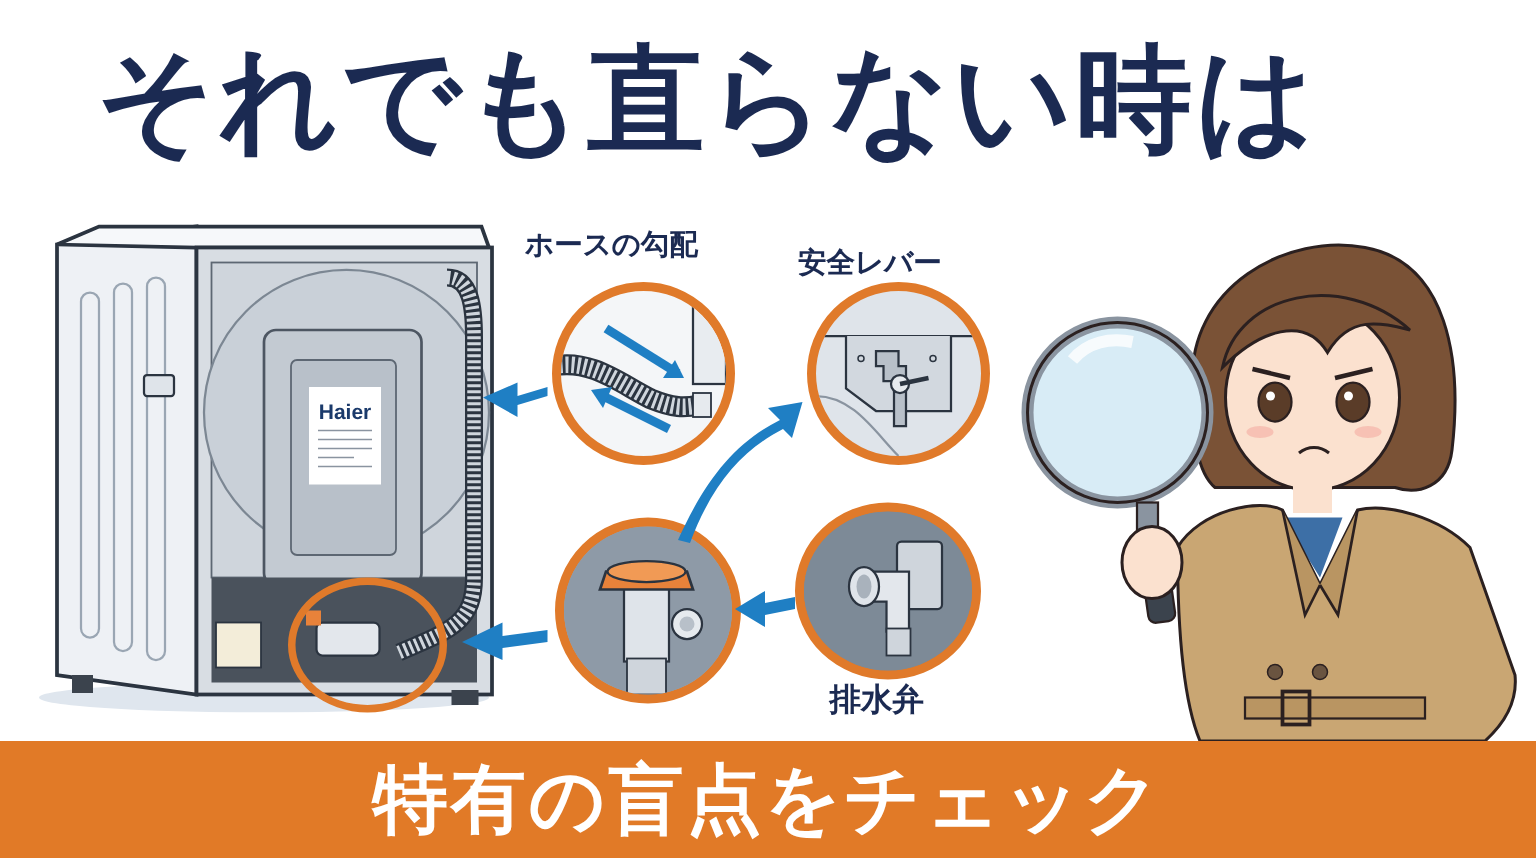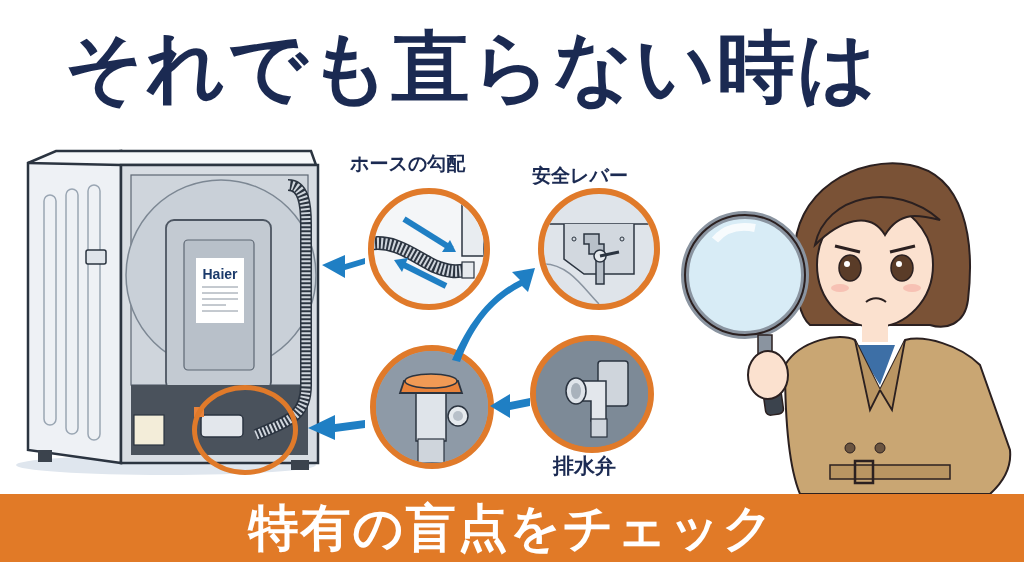--- a/index.html
+++ b/index.html
@@ -12,39 +12,39 @@
     line-height: 90px;
   }
 
   .label {
     position: absolute; font-weight: bold; color: #1b2a52; font-size: 19px; line-height: 22px;
   }
   .label-hose { left: 350px; top: 152px; }
   .label-lever { left: 532px; top: 164px; }
   .label-valve { left: 553px; top: 455px; font-size: 21px; }
 
-  .machine { position: absolute; left: 16px; top: 145px; width: 310px; height: 330px; }
+  .machine { position: absolute; left: 26px; top: 145px; width: 310px; height: 330px; }
 
   .circle {
     position: absolute; border-radius: 50%; border: 6px solid #e07a2a; overflow: hidden;
     background: #dfe4ea;
   }
   .circle svg { width: 100%; height: 100%; display: block; }
   .c-hose { left: 368px; top: 188px; width: 122px; height: 122px; background: #f4f6f8; }
   .c-lever { left: 538px; top: 188px; width: 122px; height: 122px; }
   .c-valve-center { left: 370px; top: 345px; width: 124px; height: 124px; background: #9aa6b3; }
   .c-drain { left: 530px; top: 335px; width: 124px; height: 118px; background: #7d8a97; }
   .c-machine-valve { left: 192px; top: 385px; width: 106px; height: 90px; border-width: 5px; background: transparent; }
 
   .arrows { position: absolute; left: 0; top: 0; width: 1024px; height: 572px; pointer-events: none; }
 
   .character { position: absolute; left: 680px; top: 150px; width: 344px; height: 344px; }
 
   .banner {
-    position: absolute; left: 0; top: 494px; width: 1024px; height: 68px;
+    position: absolute; left: 0; top: 494px; width: 1024px; height: 78px;
     background: #e17a27; display: flex; align-items: center; justify-content: center;
   }
   .banner-text {
     color: #ffffff; font-weight: 900; font-size: 50px; letter-spacing: 2px;
   }
 </style>
 </head>
 <body>
 
 <h1 class="title">それでも直らない時は</h1>

